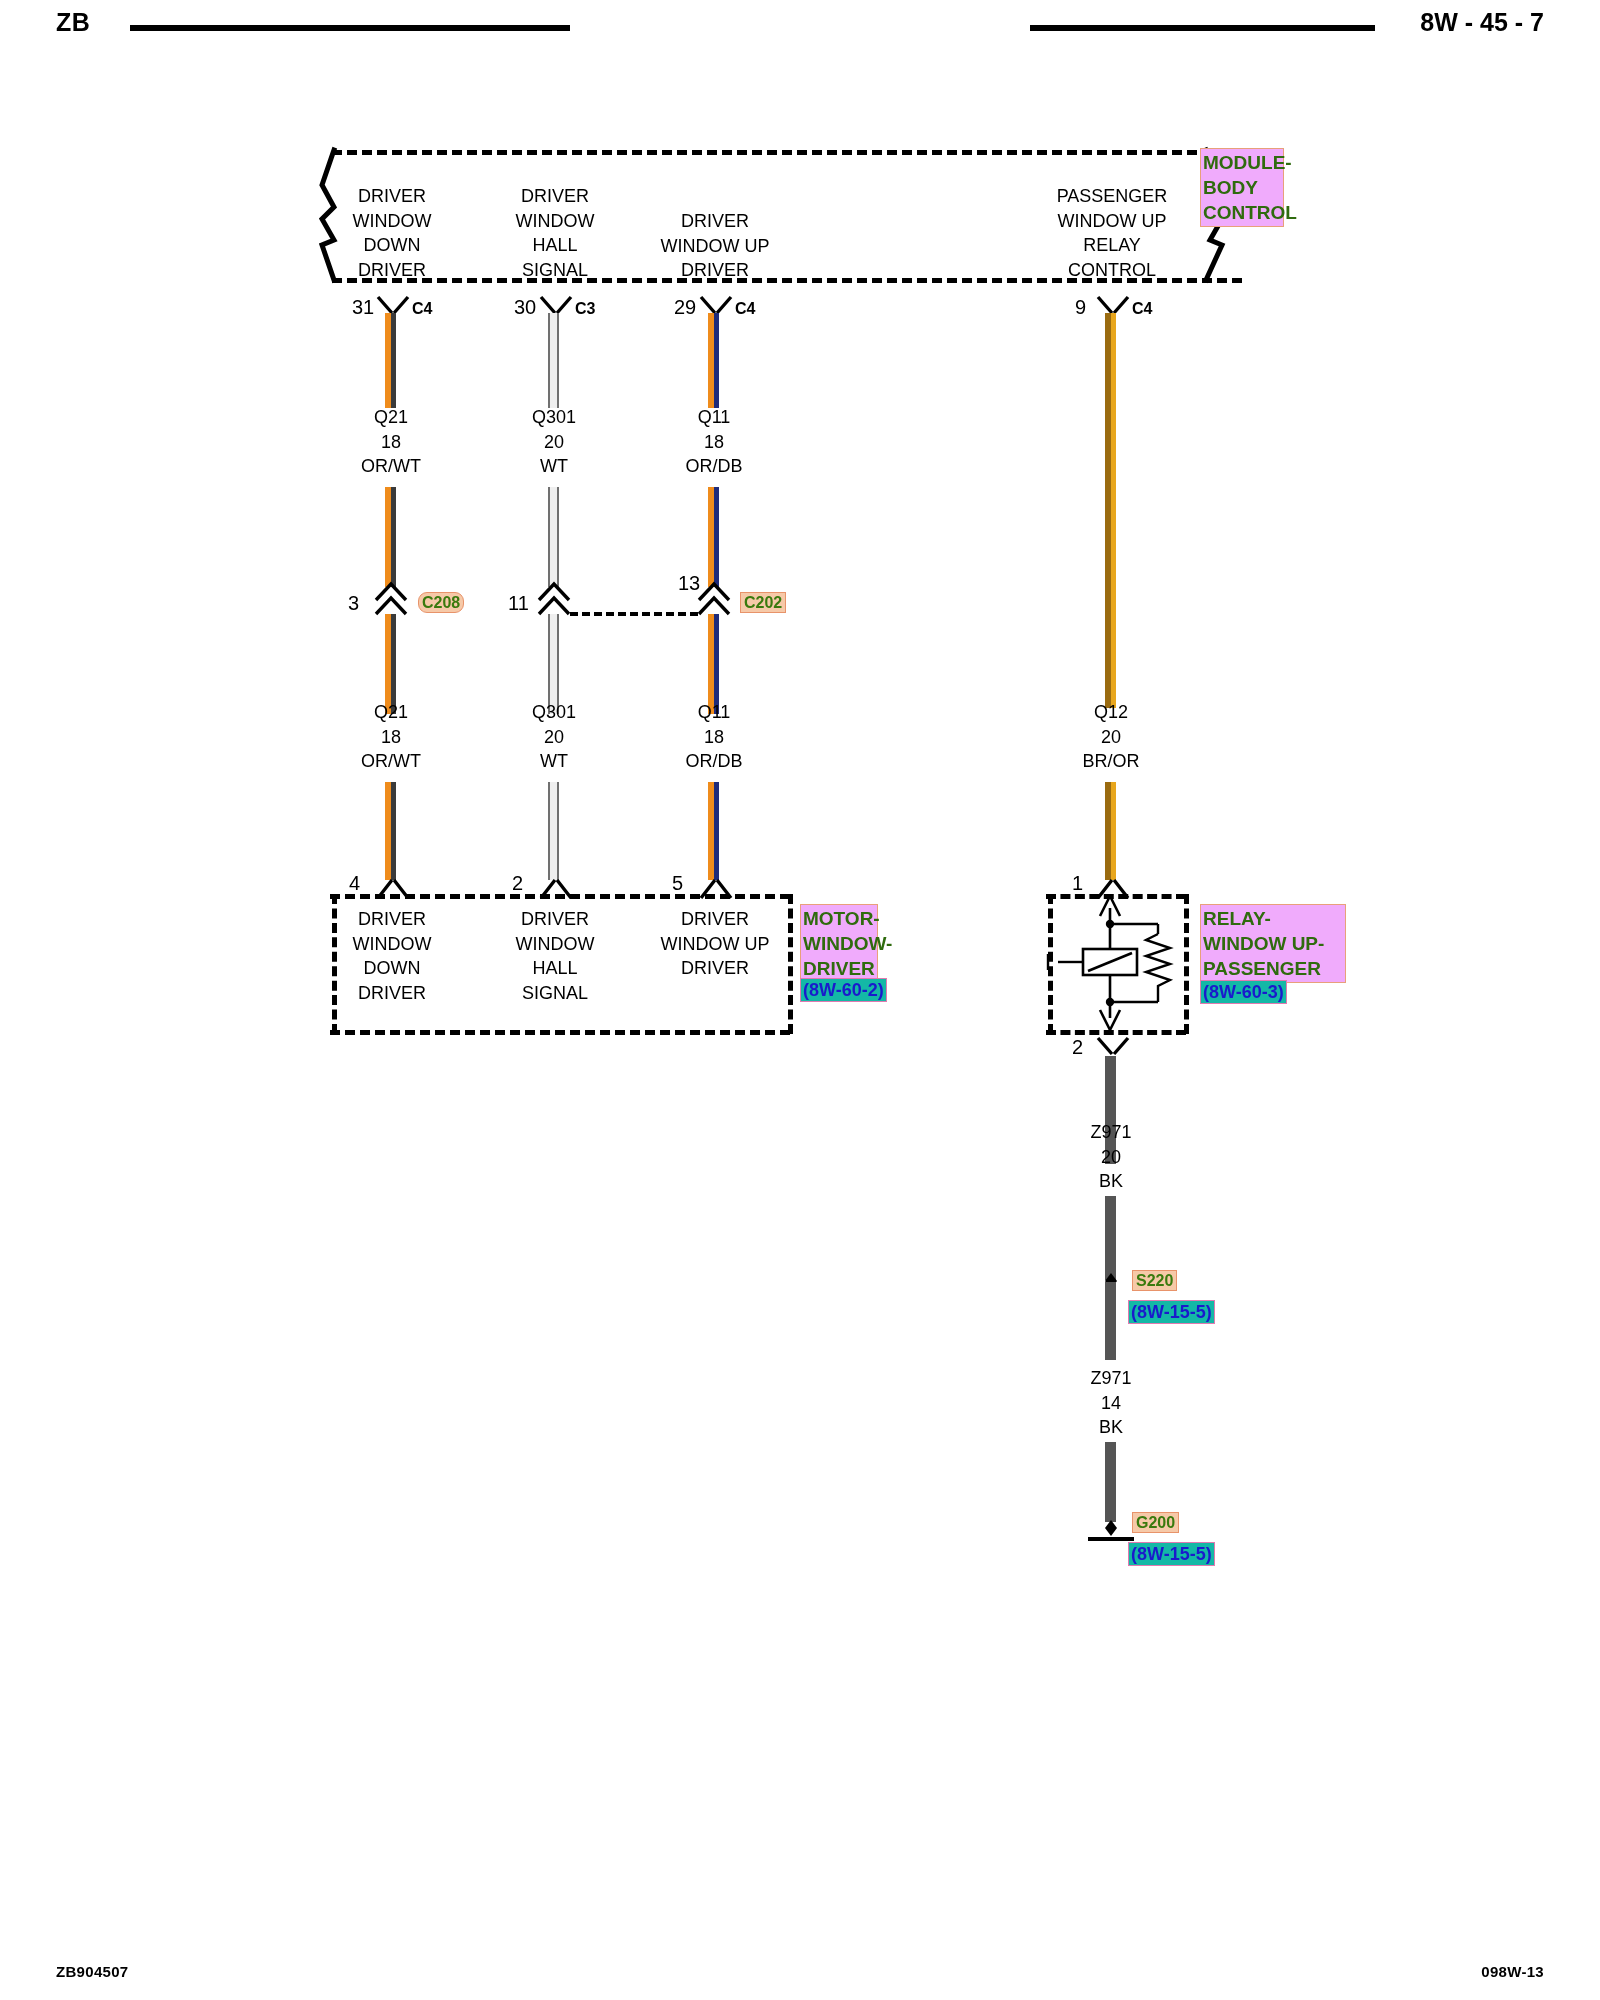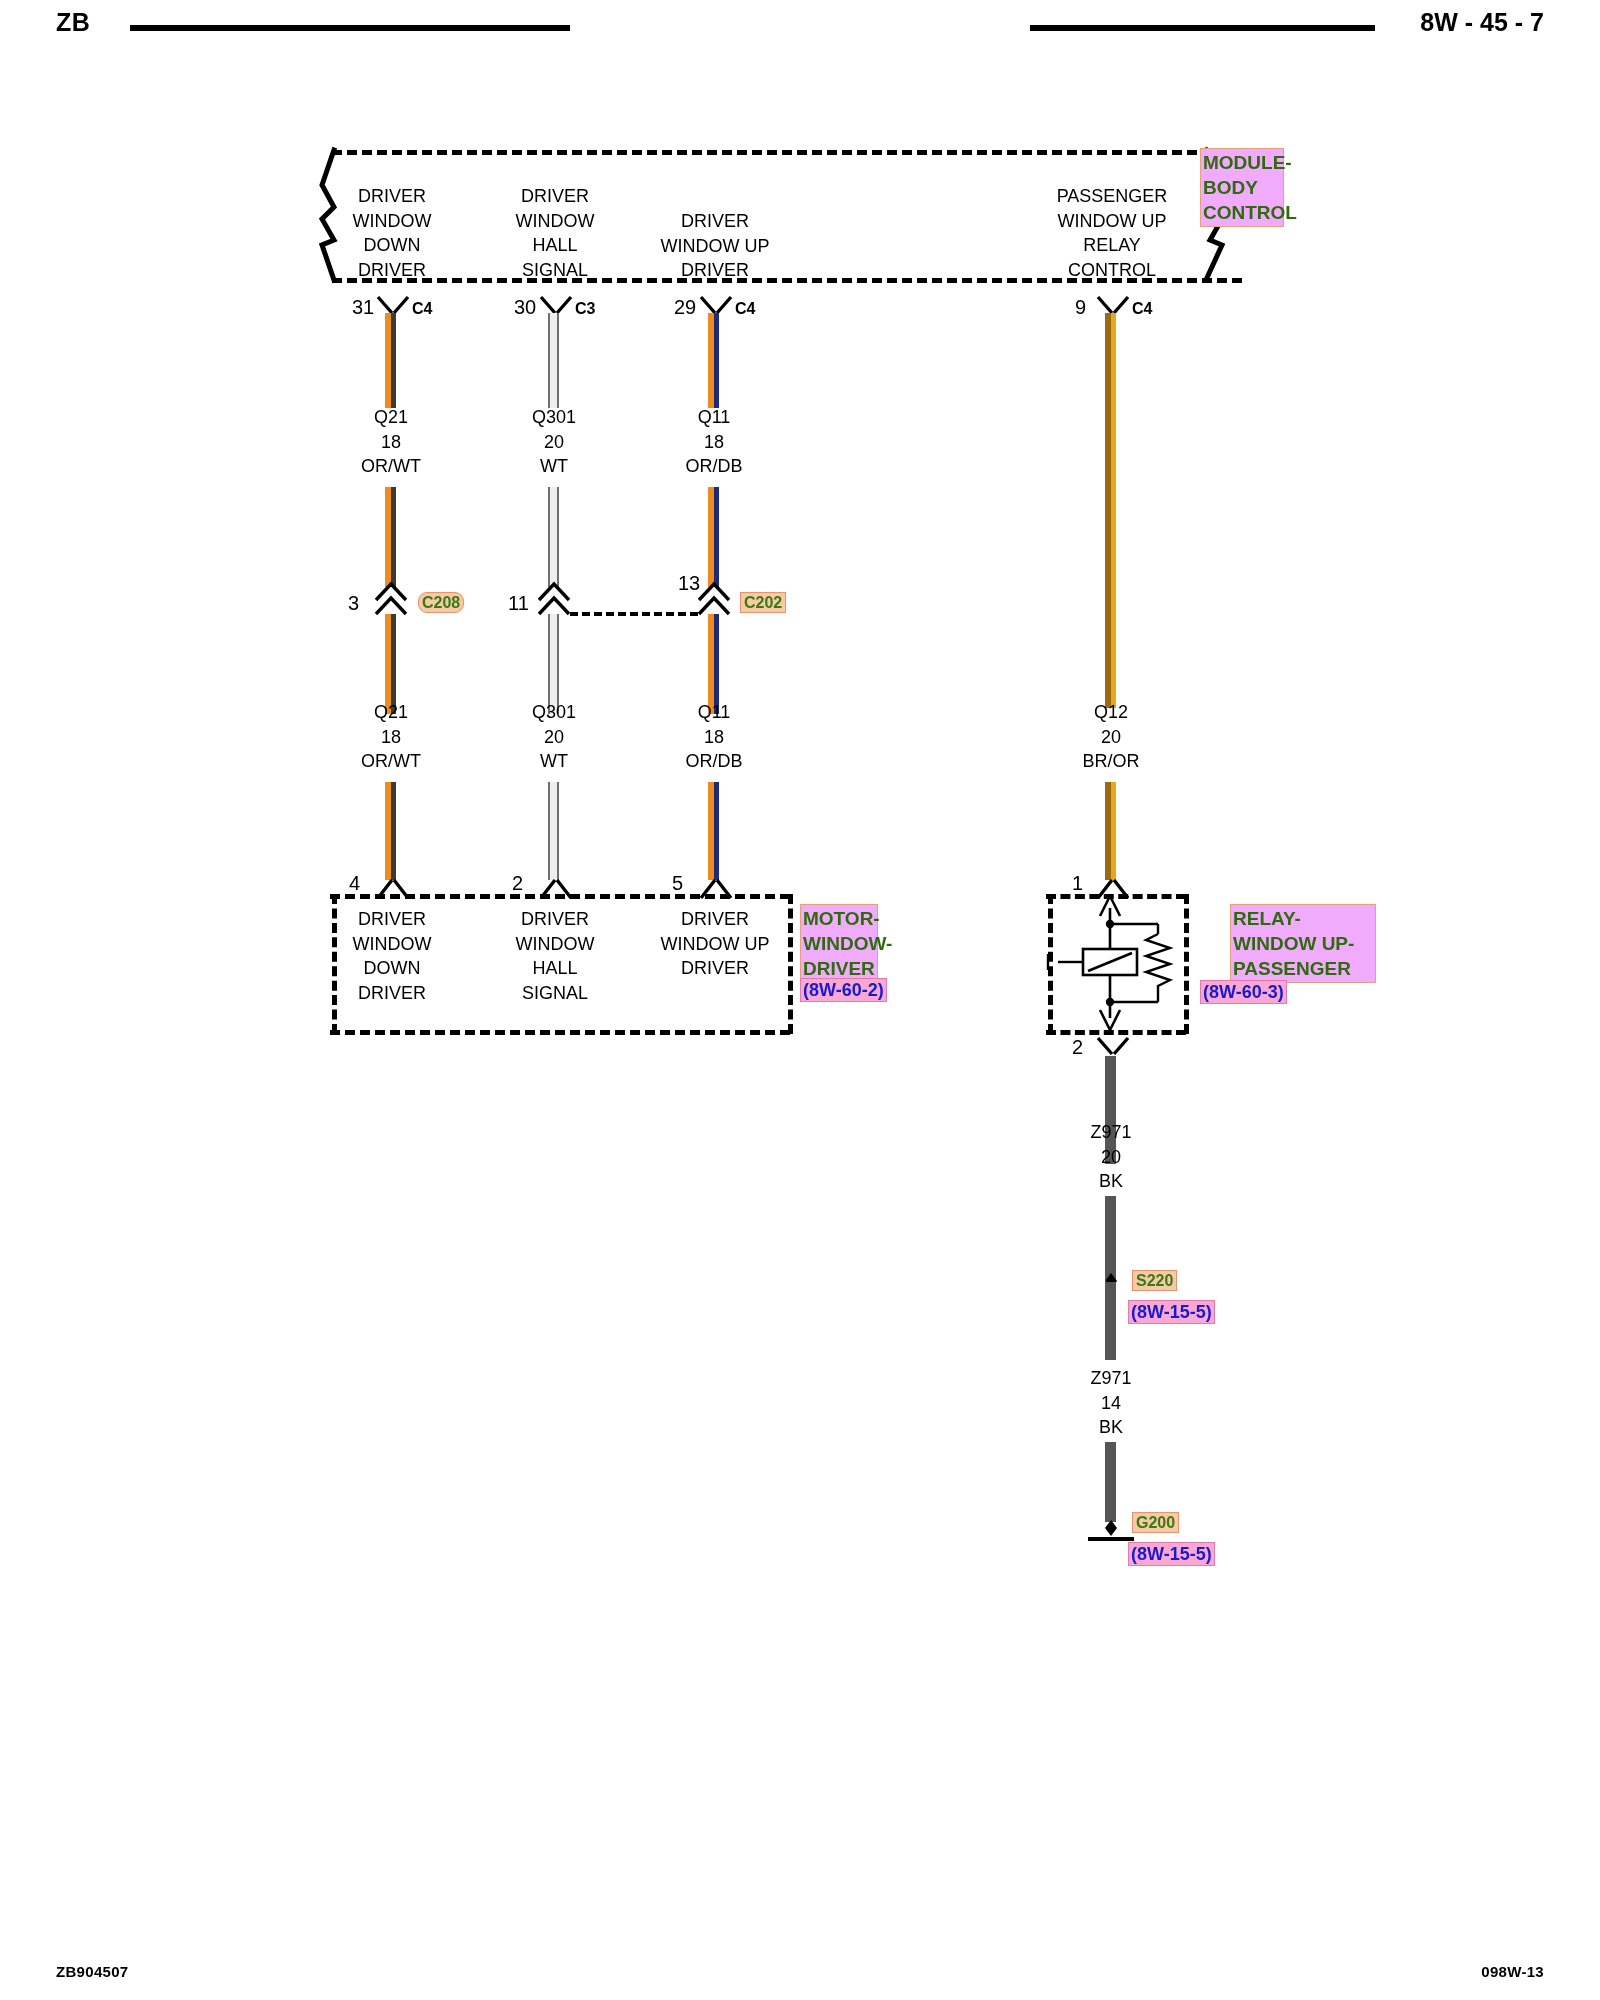--- a/index.html
+++ b/index.html
@@ -28,21 +28,21 @@
   
   .modtext{position:absolute;text-align:center;font-size:18px;line-height:24.5px;white-space:nowrap;}
 
   
   .namelbl{
     position:absolute;background:#f0abfc;border:1px solid #e8a07a;
     color:#2f6b0e;font-size:19px;font-weight:bold;line-height:25px;
     padding:1px 2px;white-space:nowrap;
   }
   .reflbl{
-    position:absolute;background:#f9a8d4;border:1px solid #e07ab0;
+    position:absolute;background:#14b8a6;border:1px solid #e07ab0;
     color:#1a1acc;font-size:18px;font-weight:bold;line-height:22px;
     padding:0px 2px;white-space:nowrap;
   }
   .conlbl{
     position:absolute;background:#f6c9a8;border:1px solid #e8936a;
     color:#3a7a0e;font-size:16px;font-weight:bold;line-height:19px;
     padding:0 3px;white-space:nowrap;
   }
 
   
@@ -321,21 +321,21 @@
 
     <path d="M118,44 L106,50 L130,58 L106,66 L130,74 L106,82 L130,90 L118,96 L118,102" fill="none" stroke="#000" stroke-width="2.4" stroke-linejoin="miter"></path>
 
     <rect x="43" y="59" width="54" height="26" fill="#fff" stroke="#000" stroke-width="2.6"></rect>
     <line x1="48" y1="81" x2="92" y2="63" stroke="#000" stroke-width="2.6"></line>
 
     <line x1="18" y1="72" x2="43" y2="72" stroke="#000" stroke-width="2.4"></line>
     <line x1="8" y1="64" x2="8" y2="80" stroke="#000" stroke-width="2.4"></line>
   </svg>
 
-  <div class="namelbl" style="left:1200px;top:904px;width:140px;margin-left:30px;">
+  <div class="namelbl" style="left:1200px;top:904px;width:140px;">
     <div>RELAY-</div>
     <div>WINDOW UP-</div>
     <div>PASSENGER</div>
   </div>
   <div class="reflbl" style="left:1200px;top:980px;">(8W-60-3)</div>
 
   <svg class="svgabs" style="left:1096px;top:1036px;" width="34" height="26">
     <path d="M2,2 L16,18 M32,2 L18,18" fill="none" stroke="#000" stroke-width="3.4"></path>
   </svg>
   <div class="pinnum" style="left:1072px;top:1036px;">2</div>

